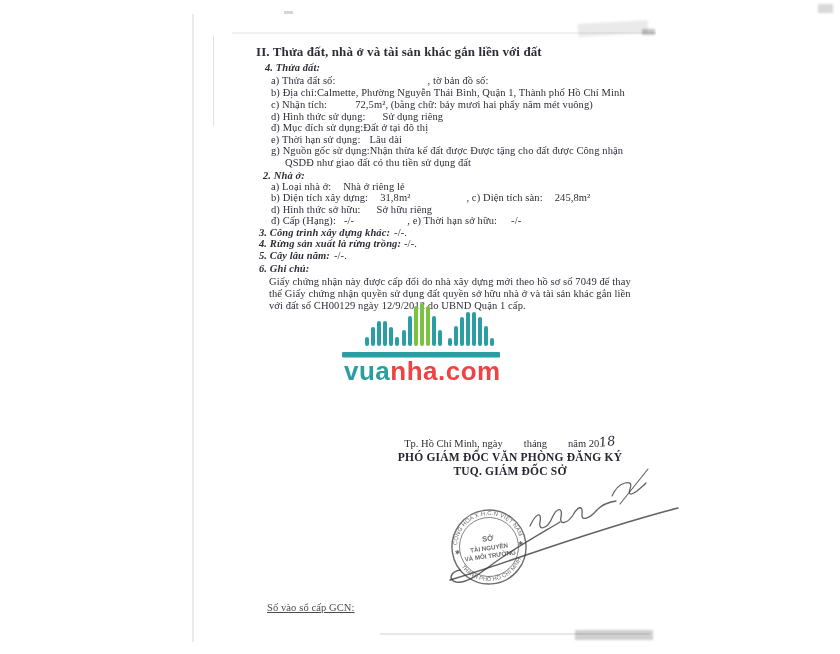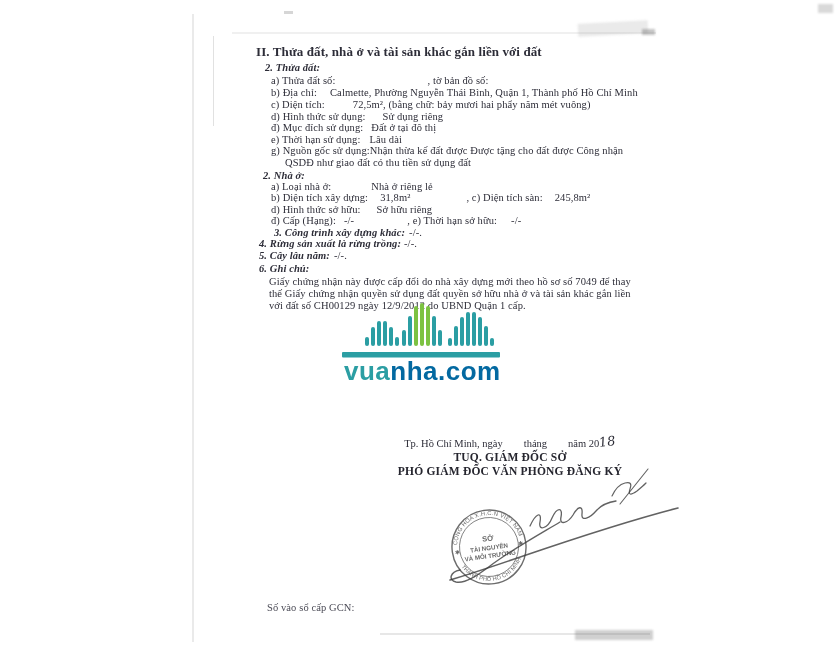--- a/index.html
+++ b/index.html
@@ -3,21 +3,21 @@
 <meta charset="utf-8">
 <style>
   html,body{margin:0;padding:0;background:#ffffff;}
   .canvas{
     position:relative;width:840px;height:654px;background:#fff;overflow:hidden;
     font-family:"Liberation Serif", serif;color:#2d2d38;
   }
   .ln{position:absolute;white-space:pre;font-size:10.5px;line-height:12px;letter-spacing:.1px;}
   .b{font-weight:bold;}
   .bi{font-weight:bold;font-style:italic;}
-  .faded{color:#4a4a55;}
+  .faded{color:#4a4a55;text-decoration:underline;}
   .art{position:absolute;pointer-events:none;}
   
   .page-edge{left:192px;top:14px;width:1.5px;height:628px;background:rgba(140,140,140,.18);}
   .fold-line{left:213px;top:36px;width:1px;height:90px;background:rgba(120,120,120,.22);}
   .top-line{left:232px;top:32px;width:424px;height:2px;background:rgba(130,130,130,.12);filter:blur(.5px);}
   .top-smudge{left:578px;top:22px;width:70px;height:13px;background:rgba(150,150,150,.20);filter:blur(1.2px);transform:rotate(-3deg);}
   .top-dots{left:642px;top:29px;width:13px;height:6px;background:rgba(90,90,90,.35);filter:blur(1px);}
   .corner-speck{left:818px;top:4px;width:15px;height:9px;background:rgba(120,120,120,.28);filter:blur(1px);}
   .small-dash{left:284px;top:11px;width:9px;height:3px;background:rgba(120,120,120,.3);filter:blur(.5px);}
   .bottom-line{left:380px;top:633px;width:270px;height:2px;background:rgba(120,120,120,.18);filter:blur(.4px);}
@@ -26,21 +26,21 @@
   .sig-block{position:absolute;left:340px;top:437px;width:340px;text-align:center;}
   .sig-line{white-space:pre;font-size:10.5px;line-height:12px;}
   .sig-bold{white-space:pre;font-weight:bold;font-size:11.5px;line-height:14px;letter-spacing:.2px;color:#26262f;}
   .hand{display:inline-block;font-family:"DejaVu Serif",serif;font-style:italic;font-size:13px;
         transform:rotate(-8deg) translateY(-1px);color:#2e2e38;}
   
   .logo-wrap{position:absolute;left:342px;top:296px;width:160px;height:96px;}
   .logo-bars{position:absolute;left:0;top:0;}
   .wordmark{position:absolute;left:2px;top:60px;font-family:"Liberation Sans",sans-serif;
             font-weight:bold;font-size:26px;letter-spacing:.5px;white-space:nowrap;}
-  .c-teal{color:#2B9EA3;text-align:right;} .c-green{color:#0369a1;}
+  .c-teal{color:#2B9EA3;text-align:right;} .c-green{color:#ef4444;}
   
   .seal{position:absolute;left:443px;top:503px;opacity:.82;filter:blur(.2px);}
   .signature{position:absolute;left:390px;top:460px;}
   .doc-text{filter:blur(.15px);}
 </style>
 </head>
 <body>
 
 <div class="canvas">
 
@@ -51,49 +51,49 @@
   <div class="art top-dots"></div>
   <div class="art corner-speck"></div>
   <div class="art small-dash"></div>
   <div class="art bottom-line"></div>
   <div class="art bottom-patch"></div>
 
   <div class="doc-text">
 
     <div class="ln b" style="left:256px;top:46px;font-size:13px"><span>II. Thửa đất, nhà ở và tài sản khác gắn liền với đất</span></div>
 
-    <div class="ln bi" style="left:265px;top:62px"><span>2. Thửa đất:</span></div>
+    <div class="ln bi" style="left:265px;top:62px"><span>4. Thửa đất:</span></div>
 
     <div class="ln" style="left:271px;top:75px"><span>a) Thửa đất số:</span><span style="margin-left:92px">, tờ bản đồ số:</span></div>
 
-    <div class="ln" style="left:271px;top:87px"><span>b) Địa chỉ:</span><span style="margin-left:13px">Calmette, Phường Nguyễn Thái Bình, Quận 1, Thành phố Hồ Chí Minh</span></div>
+    <div class="ln" style="left:271px;top:87px"><span>b) Địa chỉ:</span><span style="">Calmette, Phường Nguyễn Thái Bình, Quận 1, Thành phố Hồ Chí Minh</span></div>
 
-    <div class="ln" style="left:271px;top:99px"><span>c) Diện tích:</span><span style="margin-left:28px">72,5m², (bằng chữ: bảy mươi hai phẩy năm mét vuông)</span></div>
+    <div class="ln" style="left:271px;top:99px"><span>c) Nhận tích:</span><span style="margin-left:28px">72,5m², (bằng chữ: bảy mươi hai phẩy năm mét vuông)</span></div>
 
     <div class="ln" style="left:271px;top:111px"><span>d) Hình thức sử dụng:</span><span style="margin-left:17px">Sử dụng riêng</span></div>
 
-    <div class="ln" style="left:271px;top:122px"><span>đ) Mục đích sử dụng:</span><span style="margin-left:8px">Đất ở tại đô thị</span></div>
+    <div class="ln" style="left:271px;top:122px"><span>đ) Mục đích sử dụng:</span><span style="">Đất ở tại đô thị</span></div>
 
     <div class="ln" style="left:271px;top:134px"><span>e) Thời hạn sử dụng:</span><span style="margin-left:9px">Lâu dài</span></div>
 
     <div class="ln" style="left:271px;top:145px"><span>g) Nguồn gốc sử dụng:</span><span style="">Nhận thừa kế đất được Được tặng cho đất được Công nhận</span></div>
 
     <div class="ln" style="left:285px;top:157px"><span>QSDĐ như giao đất có thu tiền sử dụng đất</span></div>
 
     <div class="ln bi" style="left:263px;top:170px"><span>2. Nhà ở:</span></div>
 
-    <div class="ln" style="left:271px;top:181px"><span>a) Loại nhà ở:</span><span style="margin-left:40px">Nhà ở riêng lẻ</span></div>
+    <div class="ln" style="left:271px;top:181px"><span>a) Loại nhà ở:</span><span style="margin-left:12px">Nhà ở riêng lẻ</span></div>
 
     <div class="ln" style="left:271px;top:192px"><span>b) Diện tích xây dựng:</span><span style="margin-left:12px">31,8m²</span><span style="margin-left:56px">, c) Diện tích sàn:</span><span style="margin-left:12px">245,8m²</span></div>
 
     <div class="ln" style="left:271px;top:204px"><span>d) Hình thức sở hữu:</span><span style="margin-left:16px">Sở hữu riêng</span></div>
 
     <div class="ln" style="left:271px;top:215px"><span>đ) Cấp (Hạng):</span><span style="margin-left:8px">-/-</span><span style="margin-left:53px">, e) Thời hạn sở hữu:</span><span style="margin-left:14px">-/-</span></div>
 
-    <div class="ln" style="left:274px;top:227px"><span class="bi">3. Công trình xây dựng khác:</span><span style="margin-left:4px">-/-.</span></div>
+    <div class="ln" style="left:259px;top:227px"><span class="bi">3. Công trình xây dựng khác:</span><span style="margin-left:4px">-/-.</span></div>
 
     <div class="ln" style="left:259px;top:238px"><span class="bi">4. Rừng sản xuất là rừng trồng:</span><span style="margin-left:3px">-/-.</span></div>
 
     <div class="ln" style="left:259px;top:250px"><span class="bi">5. Cây lâu năm:</span><span style="margin-left:4px">-/-.</span></div>
 
     <div class="ln bi" style="left:259px;top:263px"><span>6. Ghi chú:</span></div>
 
     <div class="ln" style="left:269px;top:276px"><span>Giấy chứng nhận này được cấp đổi do nhà xây dựng mới theo hồ sơ số 7049 để thay</span></div>
     <div class="ln" style="left:269px;top:288px"><span>thế Giấy chứng nhận quyền sử dụng đất quyền sở hữu nhà ở và tài sản khác gắn liền</span></div>
     <div class="ln" style="left:269px;top:300px"><span>với đất số CH00129 ngày 12/9/2012 do UBND Quận 1 cấp.</span></div>
@@ -128,22 +128,22 @@
       <rect x="142" y="30" width="4" height="20" rx="2" fill="#2B9EA3"></rect>
       <rect x="148" y="42" width="4" height="8" rx="2" fill="#2B9EA3"></rect>
 
       <rect x="0" y="56" width="158" height="5.5" rx="1" fill="#2B9EA3"></rect>
     </svg>
     <div class="wordmark"><span class="c-teal">vua</span><span class="c-green">nha</span><span class="c-green">.com</span></div>
   </div>
 
   <div class="sig-block doc-text">
     <div class="sig-line"><span>Tp. Hồ Chí Minh, ngày        tháng        năm 20</span><span class="hand">18</span></div>
+    <div class="sig-bold"><span>PHÓ GIÁM ĐỐC VĂN PHÒNG ĐĂNG KÝ</span></div>
     <div class="sig-bold"><span>TUQ. GIÁM ĐỐC SỞ</span></div>
-    <div class="sig-bold"><span>PHÓ GIÁM ĐỐC VĂN PHÒNG ĐĂNG KÝ</span></div>
   </div>
 
   <svg class="seal" width="92" height="88" viewBox="0 0 92 88">
     <defs>
       <path id="sealTopArc" d="M 14 44 A 32 32 0 1 1 78 44" fill="none"></path>
       <path id="sealBottomArc" d="M 12 44 A 34 34 0 0 0 80 44" fill="none"></path>
     </defs>
     <g transform="rotate(-8 46 44)" stroke="#4c4c4c" fill="none">
       <circle cx="46" cy="44" r="37" stroke-width="1.4"></circle>
       <circle cx="46" cy="44" r="29.5" stroke-width=".8"></circle>

